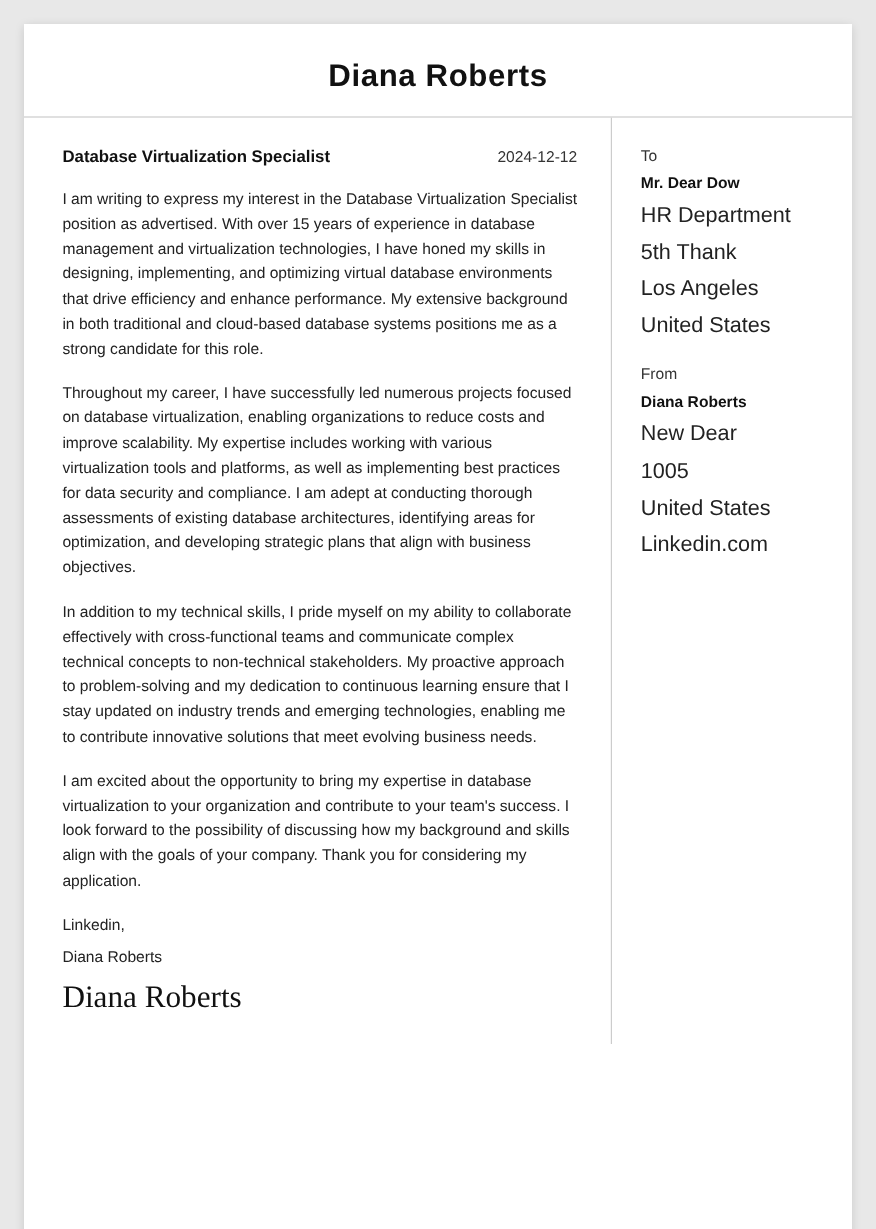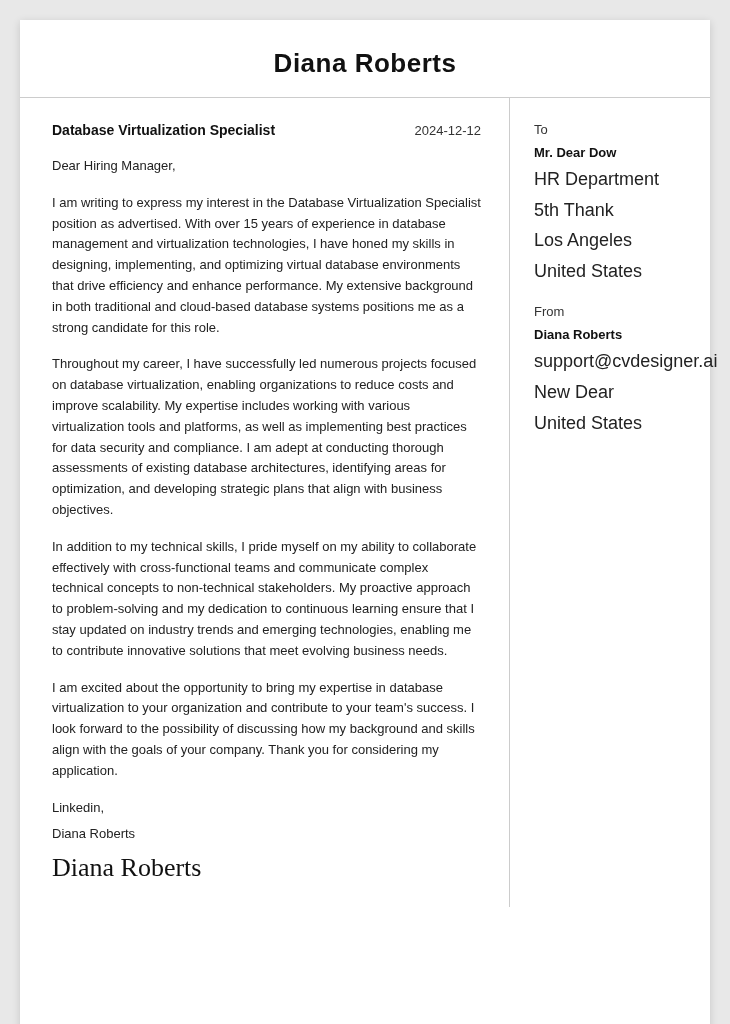--- a/index.html
+++ b/index.html
@@ -133,21 +133,20 @@
   <div class="content">
 
     <div class="left-column">
 
       <div class="job-title-row">
         <span class="job-title">Database Virtualization Specialist</span>
         <span class="date">2024-12-12</span>
       </div>
 
       <div class="letter-body">
-        <p>Dear Hiring Manager,</p>
         <p>I am writing to express my interest in the Database Virtualization Specialist position as advertised. With over 15 years of experience in database management and virtualization technologies, I have honed my skills in designing, implementing, and optimizing virtual database environments that drive efficiency and enhance performance. My extensive background in both traditional and cloud-based database systems positions me as a strong candidate for this role.</p>
         <p>Throughout my career, I have successfully led numerous projects focused on database virtualization, enabling organizations to reduce costs and improve scalability. My expertise includes working with various virtualization tools and platforms, as well as implementing best practices for data security and compliance. I am adept at conducting thorough assessments of existing database architectures, identifying areas for optimization, and developing strategic plans that align with business objectives.</p>
         <p>In addition to my technical skills, I pride myself on my ability to collaborate effectively with cross-functional teams and communicate complex technical concepts to non-technical stakeholders. My proactive approach to problem-solving and my dedication to continuous learning ensure that I stay updated on industry trends and emerging technologies, enabling me to contribute innovative solutions that meet evolving business needs.</p>
         <p>I am excited about the opportunity to bring my expertise in database virtualization to your organization and contribute to your team's success. I look forward to the possibility of discussing how my background and skills align with the goals of your company. Thank you for considering my application.</p>
       </div>
 
       <div>
         <p class="signature-text">Linkedin,</p>
         <p class="signature-text">Diana Roberts</p>
         <p class="cursive-signature">Diana Roberts</p>
@@ -164,20 +163,21 @@
           <div>5th Thank</div>
           <div>Los Angeles</div>
           <div>United States</div>
         </div>
       </div>
 
       <div class="right-separator">
         <p class="right-section-label">From</p>
         <p class="right-section-name">Diana Roberts</p>
         <div class="right-section-detail">
-          <div>support@cvdesigner.ai</div>
           <div>New Dear</div>
+          <div>1005</div>
           <div>United States</div>
+          <div>Linkedin.com</div>
         </div>
       </div>
     </div>
   </div>
 </div>
 
 </body></html>

